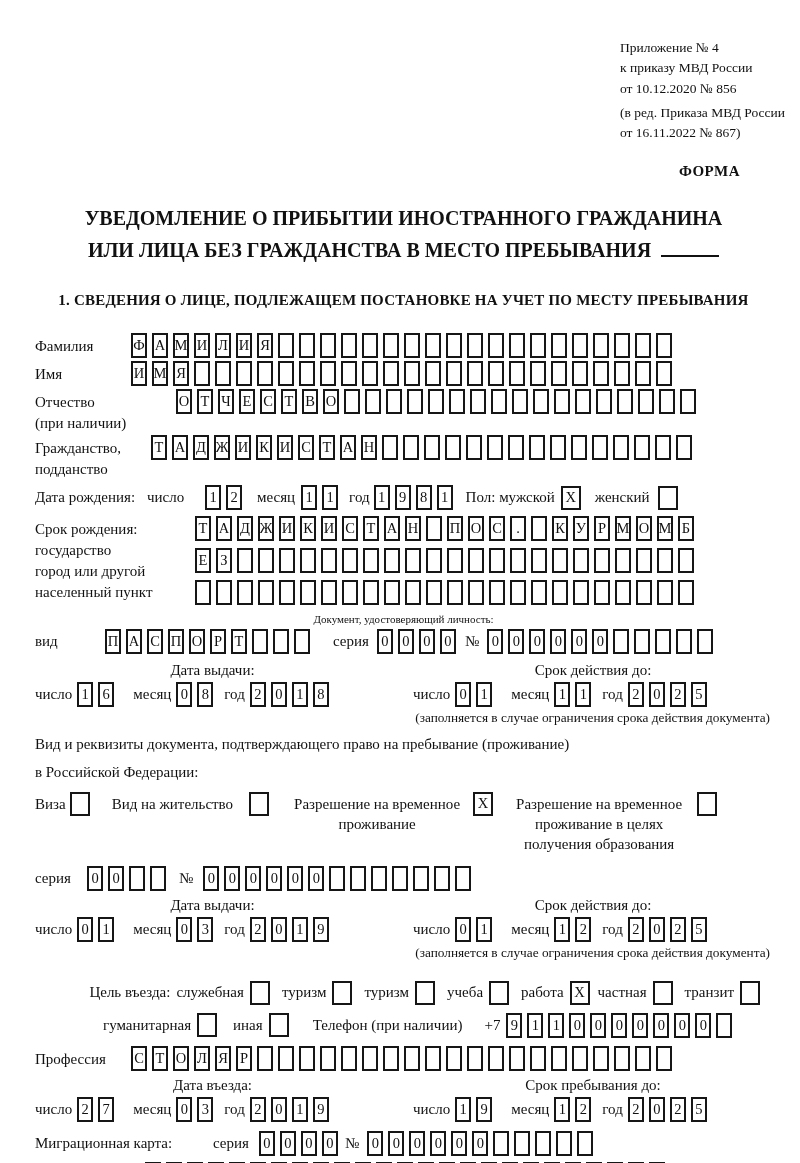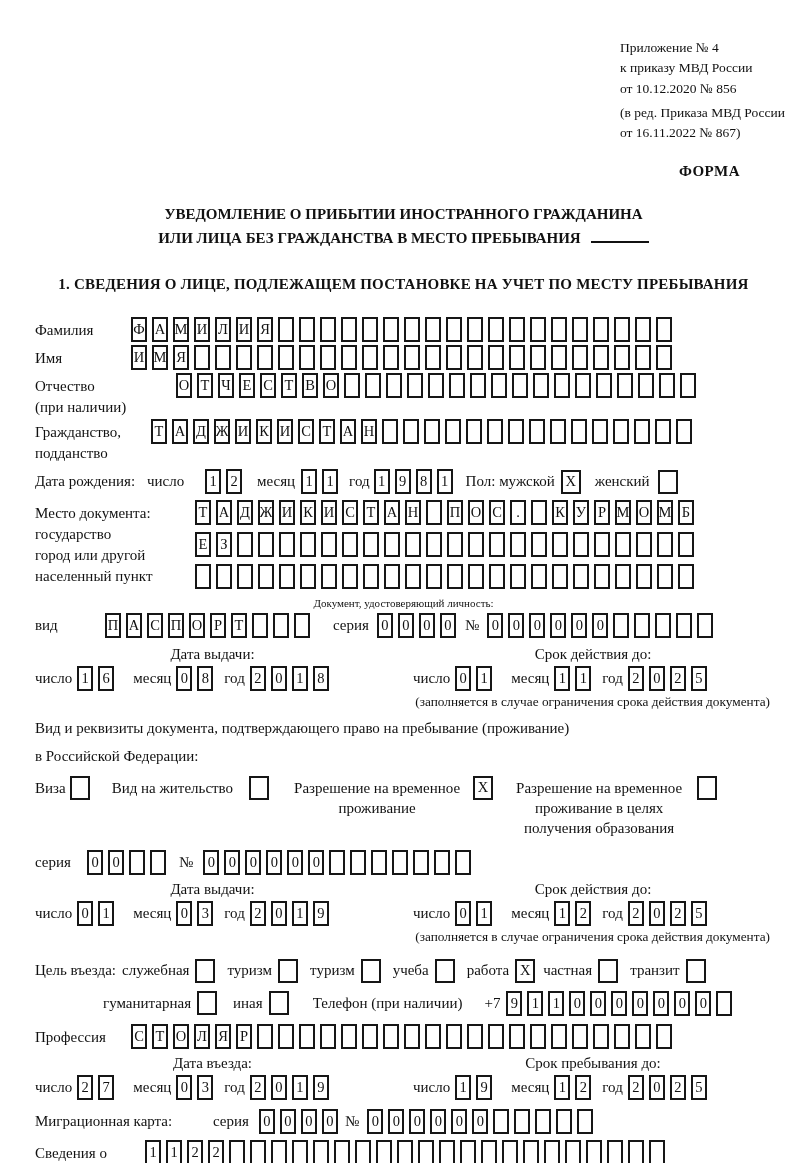--- a/index.html
+++ b/index.html
@@ -6,21 +6,21 @@
   body { background:#888; font-family:"Liberation Serif","DejaVu Serif",serif; }
   .page {
     width:800px; height:1163px; margin:0 auto; background:#fff; color:#111;
     padding:38px 28px 20px 35px; position:relative; font-size:15px; overflow:hidden;
   }
   
   .hdr { margin-left:585px; width:185px; font-size:13.5px; line-height:1.5; }
   .hdr .grp2 { margin-top:4px; }
   .forma { text-align:right; padding-right:32px; font-weight:bold; font-size:15px; margin-top:20px; letter-spacing:.5px; }
   
-  .title { text-align:center; font-weight:bold; font-size:15px; line-height:1.6; margin-top:22px; }
+  .title { text-align:center; font-weight:bold; font-size:20px; line-height:1.6; margin-top:22px; }
   .blank-line { display:inline-block; width:58px; border-bottom:2px solid #111; height:14px; margin-left:10px; }
   .sec-title { text-align:center; font-weight:bold; font-size:15px; margin-top:26px; letter-spacing:.2px; }
   
   .row { display:flex; align-items:flex-start; margin-top:3px; }
   .lbl { flex:none; line-height:20px; padding-top:3px; }
   .lbl2 { line-height:21px; }
   .cells { display:inline-flex; flex:none; }
   .cell {
     width:16px; height:25px; border:2px solid #161616; margin-right:5px;
     display:inline-flex; align-items:center; justify-content:center;
@@ -228,21 +228,21 @@
         <span class="cell">1</span>
       </span>
     <span style="margin:0 6px 0 8px;">Пол: мужской</span>
     <span class="cbx">X</span>
     <span style="margin:0 8px 0 14px;">женский</span>
     <span class="cbx"></span>
   </div>
 
   <div class="row" style="margin-top:6px;">
     <span class="lbl lbl2" style="width:160px;">
-      <div>Место документа:</div>
+      <div>Срок рождения:</div>
       <div>государство</div>
       <div>город или другой</div>
       <div>населенный пункт</div>
     </span>
     <span class="stack">
       <span class="cells">
           <span class="cell">Т</span>
           <span class="cell">А</span>
           <span class="cell">Д</span>
           <span class="cell">Ж</span>
@@ -505,21 +505,21 @@
             <span class="cell">2</span>
             <span class="cell">0</span>
             <span class="cell">2</span>
             <span class="cell">5</span>
           </span>
       </div>
     </div>
   </div>
   <div class="note">(заполняется в случае ограничения срока действия документа)</div>
 
-  <div class="purpose-row" style="margin-top:14px;">
+  <div class="purpose-row" style="margin-top:20px;justify-content:flex-end;">
     <span class="pl">Цель въезда:</span>
     <span class="pl">служебная</span>
     <span class="cbx"></span>
     <span class="pl">туризм</span>
     <span class="cbx"></span>
     <span class="pl">туризм</span>
     <span class="cbx"></span>
     <span class="pl">учеба</span>
     <span class="cbx"></span>
     <span class="pl">работа</span>

